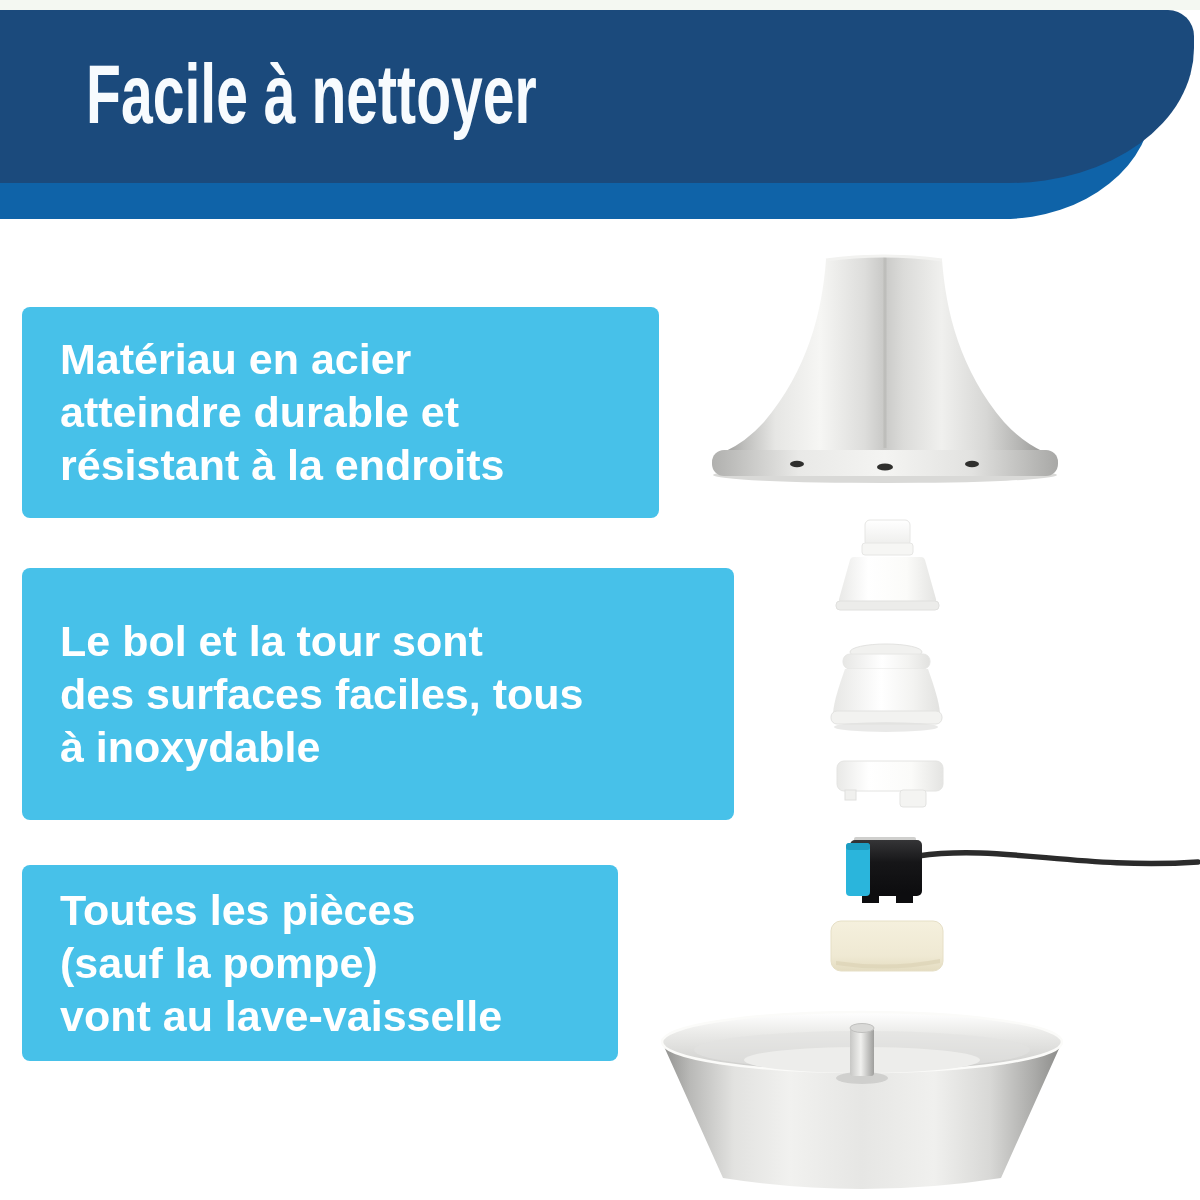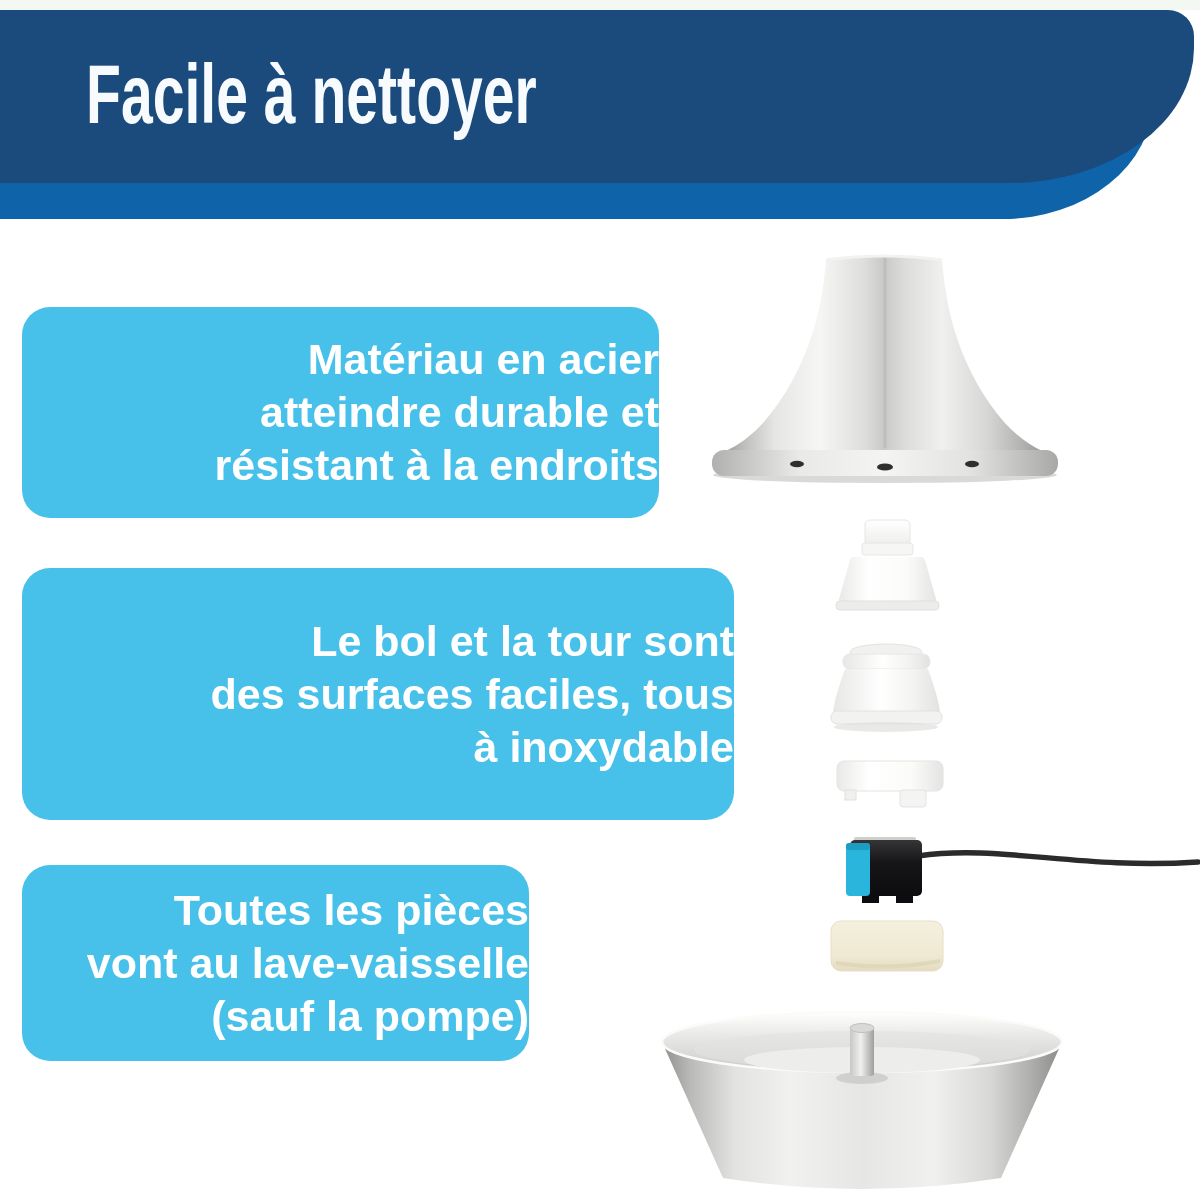--- a/index.html
+++ b/index.html
@@ -28,30 +28,30 @@
     position:absolute;left:86px;top:52px;margin:0;
     font-size:84px;line-height:1;font-weight:bold;
     color:#f7fbfe;white-space:nowrap;
     transform:scaleX(0.68);transform-origin:left top;
     letter-spacing:0px;
   }
   
   .feature{
     position:absolute;
     background:var(--feature_bg,#47c1e9);
-    border-radius:28px;
+    border-radius:8px;
     color:var(--text_light,#ffffff);
     font-weight:bold;font-size:43px;line-height:53px;
     display:flex;flex-direction:column;justify-content:center;
-    padding-left:38px;box-sizing:border-box;align-items:flex-end;
+    padding-left:38px;box-sizing:border-box;
   }
   .feature .line{white-space:nowrap;}
   .f1{left:22px;top:307px;width:637px;height:211px;}
   .f2{left:22px;top:568px;width:712px;height:252px;}
-  .f3{left:22px;top:865px;width:507px;height:196px;}
+  .f3{left:22px;top:865px;width:596px;height:196px;}
   
   .part{position:absolute;}
   .p-tower{left:700px;top:248px;}
   .p-cap{left:825px;top:517px;}
   .p-cup{left:823px;top:641px;}
   .p-tray{left:828px;top:755px;}
   .p-pump{left:840px;top:832px;}
   .p-foam{left:828px;top:917px;}
   .p-bowl{left:645px;top:998px;}
 </style>
@@ -72,22 +72,22 @@
     <div class="line">atteindre durable et</div>
     <div class="line">résistant à la endroits</div>
   </div>
   <div class="feature f2">
     <div class="line">Le bol et la tour sont</div>
     <div class="line">des surfaces faciles, tous</div>
     <div class="line">à inoxydable</div>
   </div>
   <div class="feature f3">
     <div class="line">Toutes les pièces</div>
+    <div class="line">(sauf la pompe)</div>
     <div class="line">vont au lave-vaisselle</div>
-    <div class="line">(sauf la pompe)</div>
   </div>
 </section>
 
 <div>
 
   <svg class="part p-tower" width="370" height="245" viewBox="0 0 370 245">
     <defs>
       <linearGradient id="gTower" x1="0" y1="0" x2="1" y2="0">
         <stop offset="0" stop-color="#9c9c9a"></stop>
           <stop offset="0.06" stop-color="#bdbdbb"></stop>

